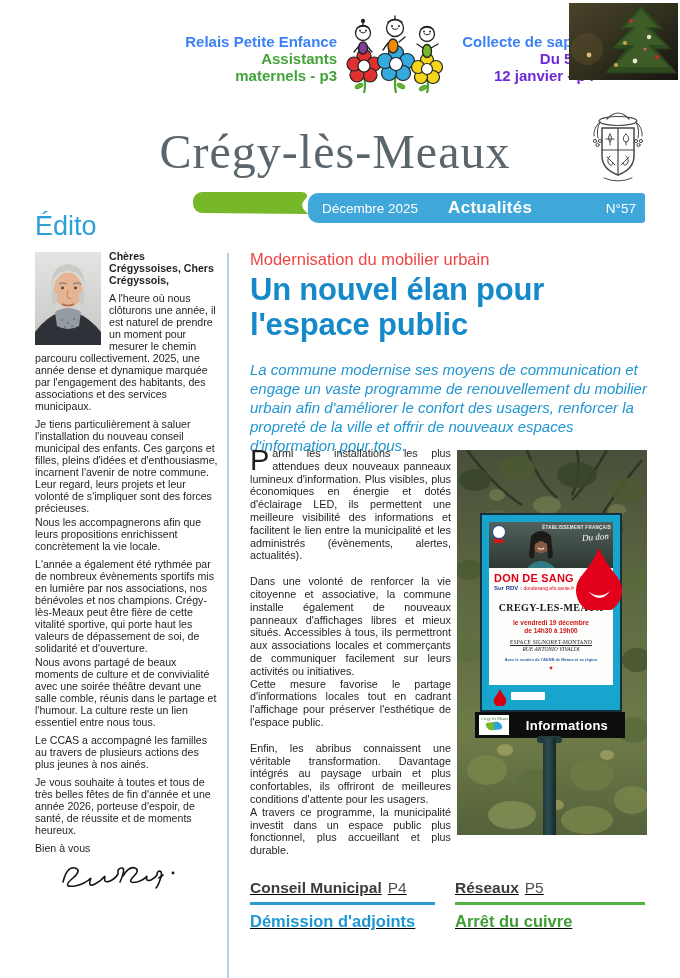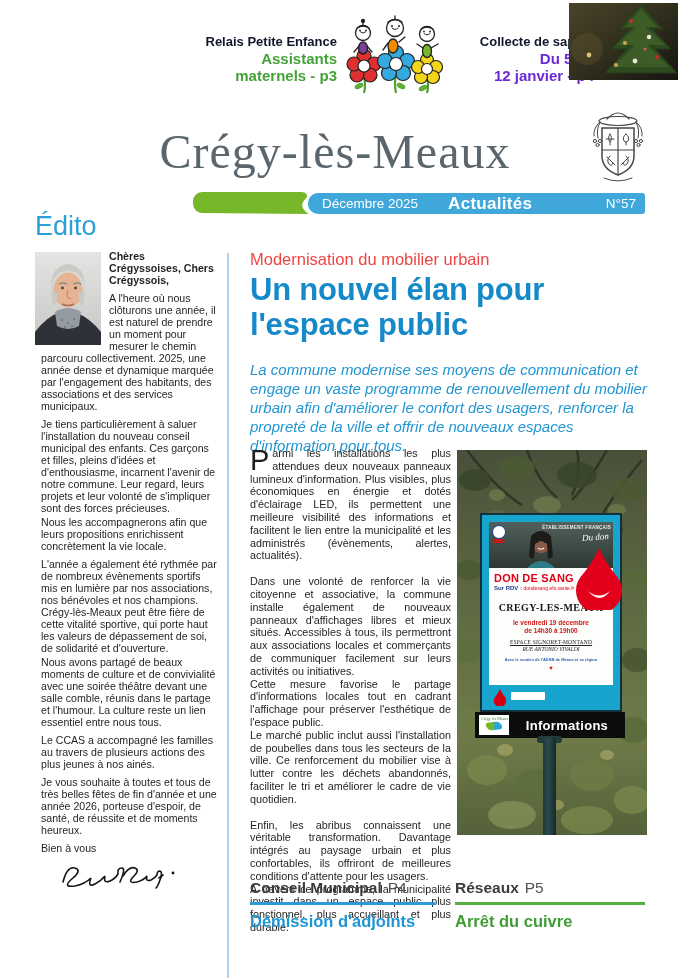--- a/index.html
+++ b/index.html
@@ -5,52 +5,52 @@
   html,body{margin:0;padding:0;}
   body{
     width:680px;height:978px;position:relative;overflow:hidden;
     background:#ffffff;font-family:"Liberation Sans",sans-serif;
     -webkit-font-smoothing:antialiased;
   }
   
   .tt{position:absolute;top:33px;text-align:right;line-height:17px;}
   .tt-left{left:177px;width:160px;}
   .tt-right{left:402px;width:160px;padding-left:32px;}
-  .tt-title{font-size:13px;font-weight:bold;color:#0f172a;}
+  .tt-title{font-size:15px;font-weight:bold;color:#3b82f6;}
   .tt-sub{font-size:15px;font-weight:bold;}
   .tt-green{color:#43a338;}
   .tt-blue{color:#6d28d9;}
   .kids{position:absolute;left:343px;top:6px;}
   .treephoto{position:absolute;left:569px;top:3px;width:109px;height:77px;}
 
   
   .mast-title{
     position:absolute;left:0;top:124px;width:670px;text-align:center;margin:0;
     font-family:"Liberation Serif",serif;font-weight:400;font-size:48px;color:#5b656c;
     letter-spacing:1px;z-index:3;
     text-shadow:-2px 0 #fff,2px 0 #fff,0 2px #fff,2px 2px #fff,-2px 2px #fff;
   }
   .coat{position:absolute;left:588px;top:108px;z-index:2;}
   .swoosh{position:absolute;left:193px;top:192px;z-index:1;}
   .banner-blue{
-    position:absolute;left:308px;top:193px;width:337px;height:21px;
+    position:absolute;left:308px;top:193px;width:337px;height:30px;
     background:#3fa7da;border-radius:10px 3px 3px 10px;z-index:2;
     display:flex;align-items:center;color:#fff;
   }
   .bb-date{font-size:13.5px;margin-left:14px;}
   .bb-edition{font-size:17px;font-weight:bold;margin-left:30px;letter-spacing:.3px;}
   .bb-issue{font-size:13.5px;margin-left:auto;margin-right:9px;}
 
   
   .edito-h{position:absolute;left:35px;top:211px;margin:0;font-size:27px;font-weight:400;color:#2aa0d9;}
   .edito{
     position:absolute;left:35px;top:250px;width:184px;
     font-size:10.6px;line-height:12px;color:#1f1f1d;
   }
-  .edito p{margin:0 0 6px 0;padding-left:6px;}
+  .edito p{margin:0 0 6px 0;}
   .edito p.tight{margin-top:-4px;}
   .salut{font-weight:bold;}
   .mayor{float:left;width:66px;height:93px;margin:2px 8px 2px 0;}
   .sig{display:block;margin:-2px 0 0 16px;}
   .divider{position:absolute;left:227px;top:253px;width:2px;height:725px;background:#aed4ec;}
 
   
   .kicker{position:absolute;left:250px;top:250px;font-size:16.5px;color:#ef4444;}
   .headline{
     position:absolute;left:250px;top:272px;width:400px;margin:0;
@@ -104,21 +104,21 @@
     position:absolute;left:18px;top:262px;width:150px;height:26px;background:#0d0d0d;
     display:flex;align-items:center;justify-content:center;
   }
   .strip-logo{width:30px;height:20px;background:#fff;margin-left:4px;position:relative;font-size:4px;color:#4a7a33;padding:1px 0 0 2px;box-sizing:border-box;font-family:"Liberation Serif",serif;}
   .strip-logo::after{content:"";position:absolute;left:7px;top:7px;width:16px;height:8px;background:linear-gradient(100deg,#76b82a 45%,#2aa4dc 55%);border-radius:2px 6px 2px 6px;transform:rotate(-8deg);}
   .strip-label{flex:1;text-align:center;color:#fff;font-weight:bold;font-size:13px;letter-spacing:.3px;}
   .pole{position:absolute;left:86px;top:288px;width:13px;height:97px;background:linear-gradient(90deg,#1e3a3c,#2e4a4c 40%,#16292b);}
   .pole-collar{position:absolute;left:80px;top:286px;width:25px;height:7px;border-radius:3px;background:#223b3d;}
 
   
-  .bt{position:absolute;top:879px;}
+  .bt{position:absolute;top:879px;text-decoration:underline;}
   .bt-1{left:250px;width:185px;}
   .bt-2{left:455px;width:190px;}
   .bt-head{font-size:15.5px;color:#3b3b3a;}
   .bt-section{font-weight:bold;}
   .bt-page{color:#4c5459;margin-left:6px;}
   .bt-rule{height:3px;margin-top:5px;}
   .bt-rule-blue{background:#2e9ad5;}
   .bt-rule-green{background:#55b144;}
   .bt-title{margin-top:7px;font-size:16.5px;font-weight:bold;}
   .bt-title-blue{color:#1f96d4;}
@@ -344,21 +344,20 @@
 <div class="divider"></div>
 
 <div class="kicker">Modernisation du mobilier urbain</div>
 <h2 class="headline">Un nouvel élan pour l'espace public</h2>
 <p class="lede">La commune modernise ses moyens de communication et engage un vaste programme de renouvellement du mobilier urbain afin d'améliorer le confort des usagers, renforcer la propreté de la ville et offrir de nouveaux espaces d'information pour tous.</p>
 
 <div class="abody">
   <p class="dropcap">Parmi les installations les plus attendues deux nouveaux panneaux lumineux d'information. Plus visibles, plus économiques en énergie et dotés d'éclairage LED, ils permettent une meilleure visibilité des informations et facilitent le lien entre la municipalité et les administrés (évènements, alertes, actualités).</p>
   <p class="gap">Dans une volonté de renforcer la vie citoyenne et associative, la commune installe également de nouveaux panneaux d'affichages libres et mieux situés. Accessibles à tous, ils permettront aux associations locales et commerçants de communiquer facilement sur leurs activités ou initiatives.</p>
   <p>Cette mesure favorise le partage d'informations locales tout en cadrant l'affichage pour préserver l'esthétique de l'espace public.</p>
-  <p>Le marché public inclut aussi l'installation de poubelles dans tous les secteurs de la ville. Ce renforcement du mobilier vise à lutter contre les déchets abandonnés, faciliter le tri et améliorer le cadre de vie quotidien.</p>
   <p class="gap">Enfin, les abribus connaissent une véritable transformation. Davantage intégrés au paysage urbain et plus confortables, ils offriront de meilleures conditions d'attente pour les usagers.</p>
   <p>A travers ce programme, la municipalité investit dans un espace public plus fonctionnel, plus accueillant et plus durable.</p>
 </div>
 
 <figure class="photo">
   <svg class="bg" width="190" height="385" viewBox="0 0 190 385">
     <defs>
       <linearGradient id="fol" x1="0" y1="0" x2="0" y2="1">
         <stop offset="0" stop-color="#49503a"></stop>
           <stop offset=".4" stop-color="#5e6a42"></stop>

